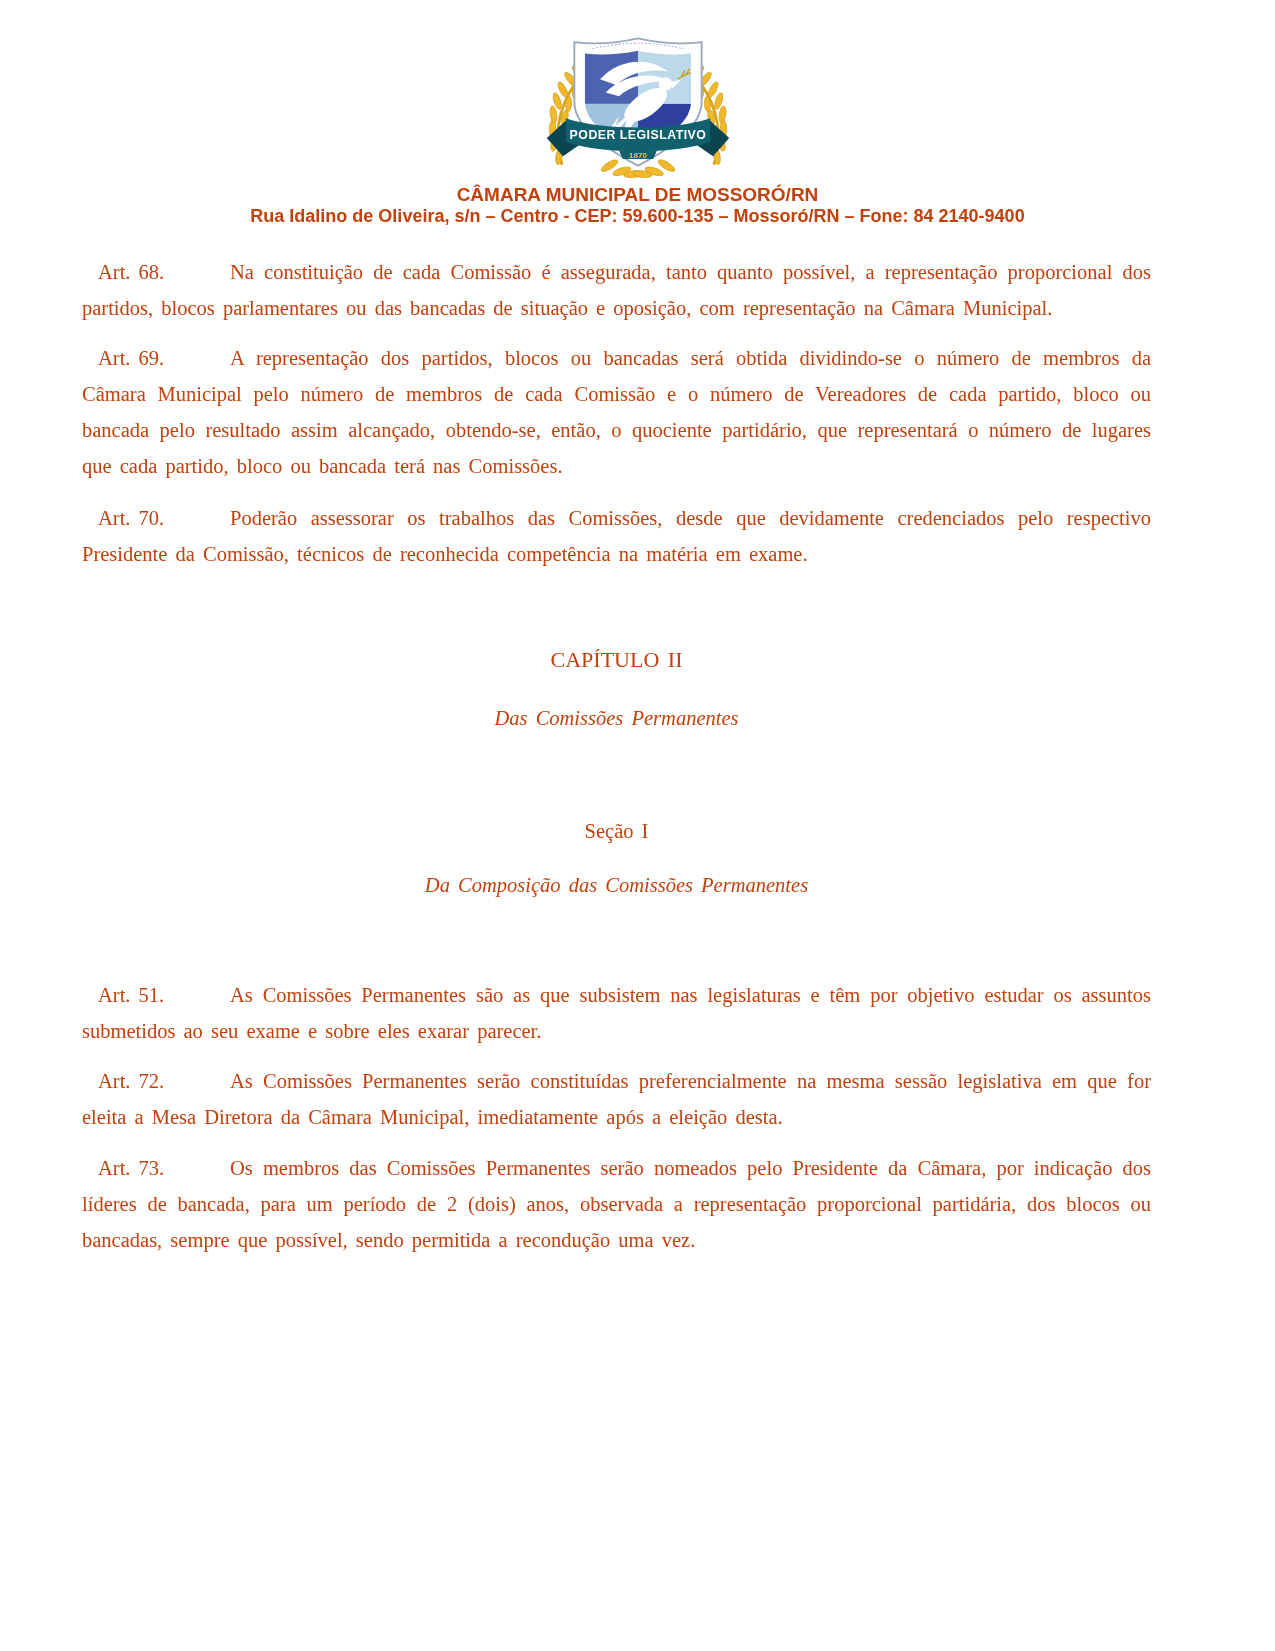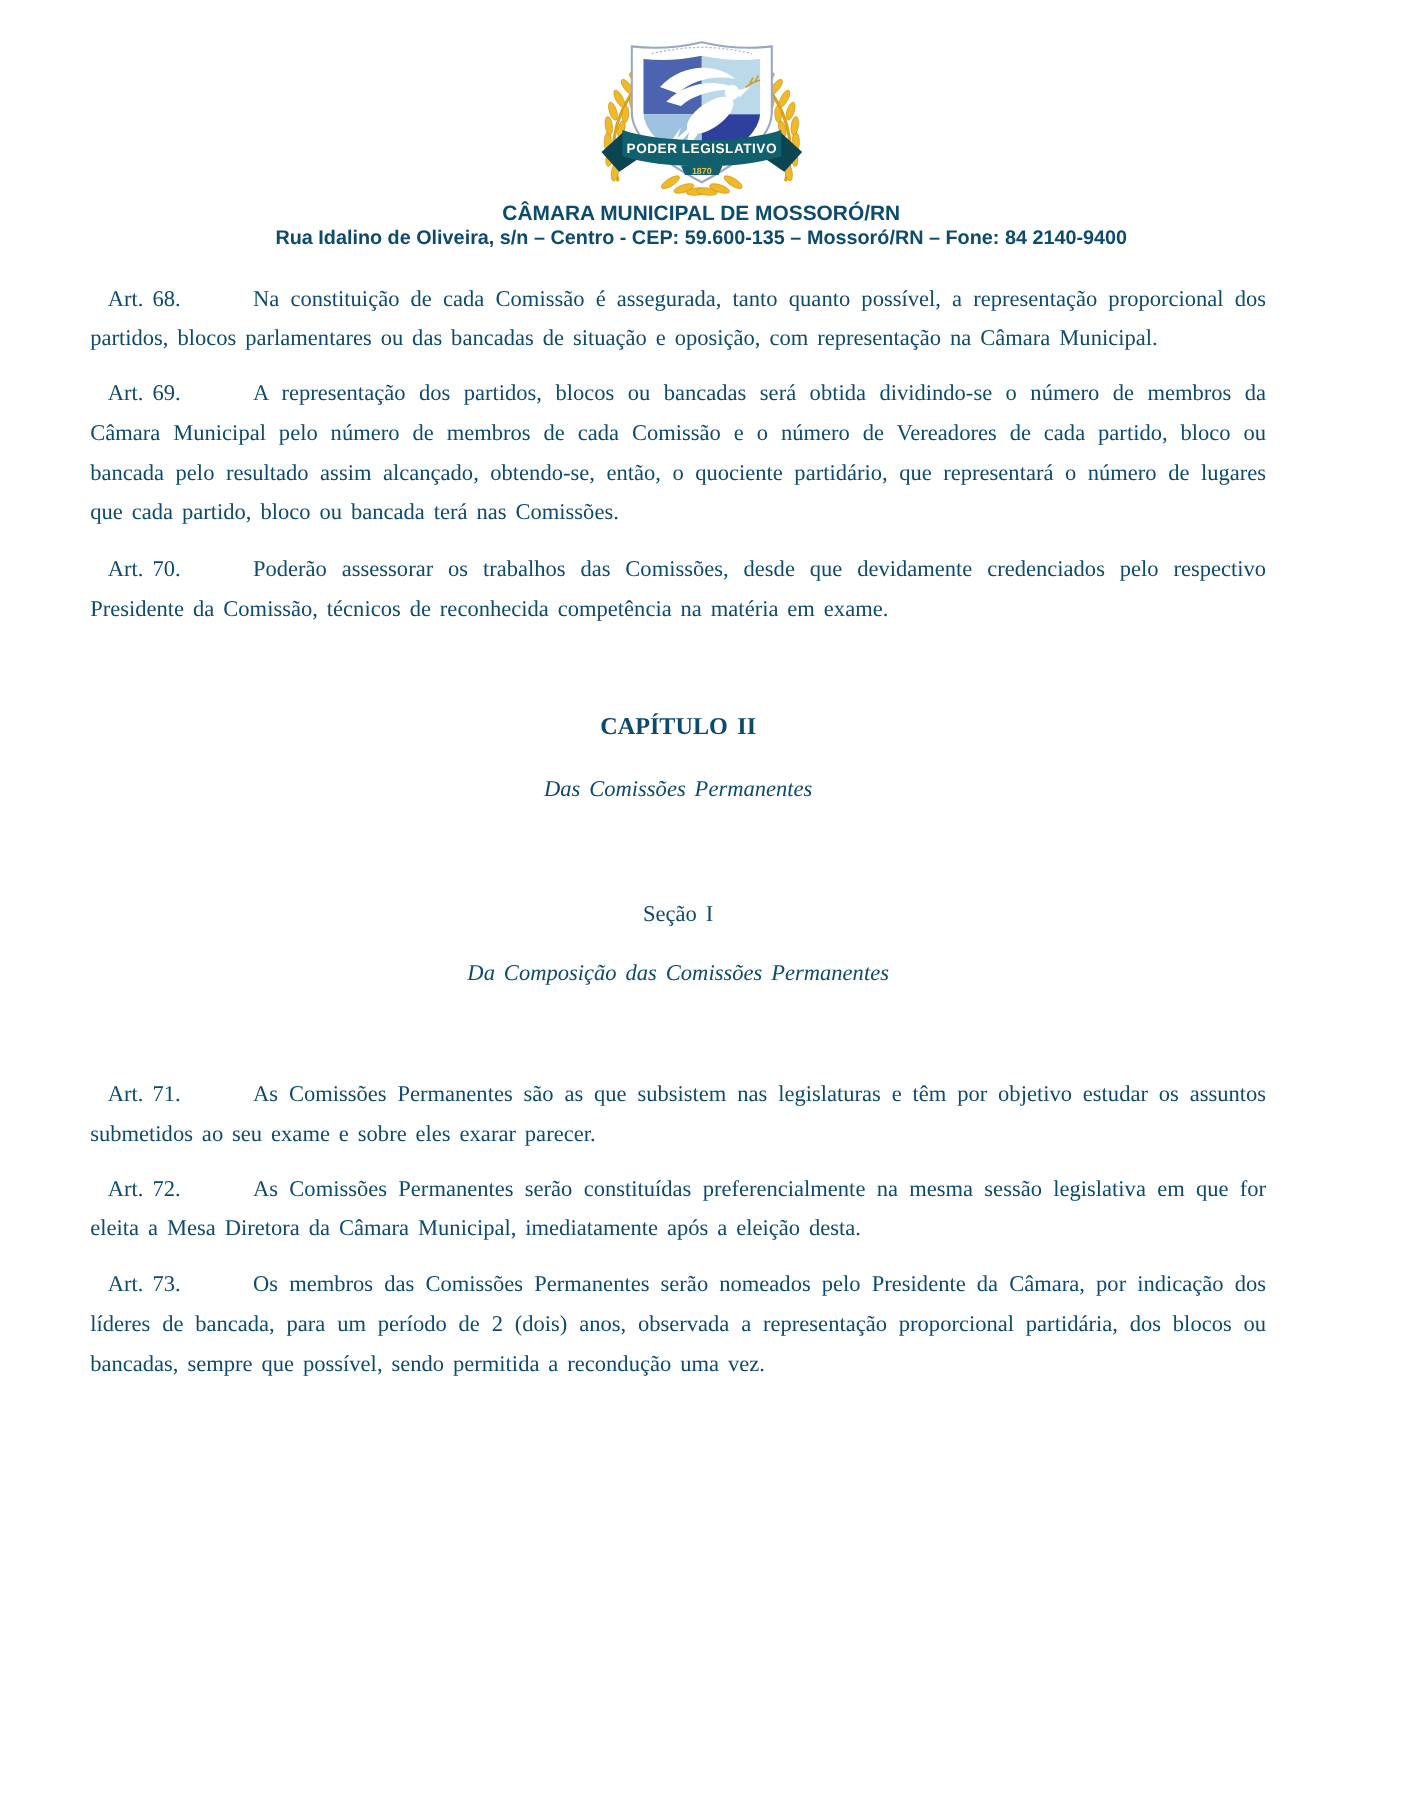--- a/index.html
+++ b/index.html
@@ -6,21 +6,21 @@
     margin: 0;
     padding: 0;
     background: #ffffff;
   }
   .page {
     position: relative;
     width: 1275px;
     height: 1651px;
     margin: 0 auto;
     background: #ffffff;
-    color: #0c4a6e;
+    color: #c2410c;
     font-family: "Liberation Serif", "DejaVu Serif", serif;
     overflow: hidden;
   }
   
   .doc-header {
     padding-top: 26px;
     text-align: center;
   }
   .emblem {
     display: block;
@@ -55,21 +55,21 @@
     width: 132px;
     text-indent: 0;
   }
   .art-69 { margin-top: 14px; }
   .art-72 { margin-top: 14px; }
   .art-73 { margin-top: 15px; }
   .chapter-title {
     margin: 67px 0 0 0;
     text-align: center;
     font-size: 22px;
-    font-weight: bold;
+    font-weight: normal;
     line-height: 42px;
   }
   .chapter-subtitle, .section-subtitle {
     margin: 16px 0 0 0;
     text-align: center;
     font-size: 20.5px;
     font-weight: normal;
     line-height: 42px;
     font-style: italic;
   }
@@ -185,20 +185,20 @@
     <p class="article art-69"><span class="art-label">Art. 69.</span><span>A representação dos partidos, blocos ou bancadas será obtida dividindo-se o número de membros da Câmara Municipal pelo número de membros de cada Comissão e o número de Vereadores de cada partido, bloco ou bancada pelo resultado assim alcançado, obtendo-se, então, o quociente partidário, que representará o número de lugares que cada partido, bloco ou bancada terá nas Comissões.</span></p>
 
     <p class="article art-70"><span class="art-label">Art. 70.</span><span>Poderão assessorar os trabalhos das Comissões, desde que devidamente credenciados pelo respectivo Presidente da Comissão, técnicos de reconhecida competência na matéria em exame.</span></p>
 
     <h2 class="chapter-title">CAPÍTULO II</h2>
     <p class="chapter-subtitle">Das Comissões Permanentes</p>
 
     <h3 class="section-title">Seção I</h3>
     <p class="section-subtitle">Da Composição das Comissões Permanentes</p>
 
-    <p class="article art-71"><span class="art-label">Art. 71.</span><span>As Comissões Permanentes são as que subsistem nas legislaturas e têm por objetivo estudar os assuntos submetidos ao seu exame e sobre eles exarar parecer.</span></p>
+    <p class="article art-71"><span class="art-label">Art. 51.</span><span>As Comissões Permanentes são as que subsistem nas legislaturas e têm por objetivo estudar os assuntos submetidos ao seu exame e sobre eles exarar parecer.</span></p>
 
     <p class="article art-72"><span class="art-label">Art. 72.</span><span>As Comissões Permanentes serão constituídas preferencialmente na mesma sessão legislativa em que for eleita a Mesa Diretora da Câmara Municipal, imediatamente após a eleição desta.</span></p>
 
     <p class="article art-73"><span class="art-label">Art. 73.</span><span>Os membros das Comissões Permanentes serão nomeados pelo Presidente da Câmara, por indicação dos líderes de bancada, para um período de 2 (dois) anos, observada a representação proporcional partidária, dos blocos ou bancadas, sempre que possível, sendo permitida a recondução uma vez.</span></p>
 
   </main>
 </div>
 
 </body></html>

